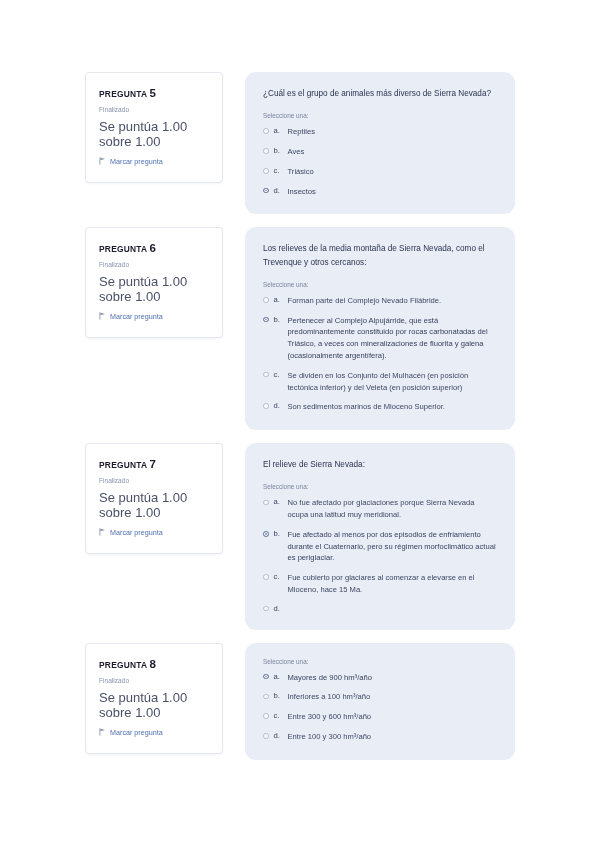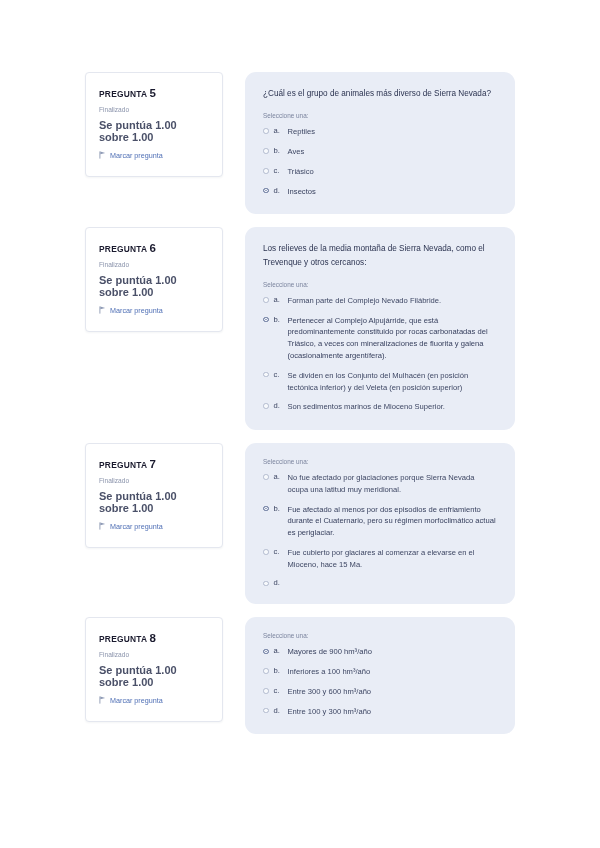--- a/index.html
+++ b/index.html
@@ -51,24 +51,23 @@
     font-size: 11.5px;
     font-weight: 700;
     margin-left: 2px;
   }
   .q-state {
     font-size: 6.6px;
     color: #8a93ab;
     margin: 0 0 6px 0;
   }
   .q-grade {
-    font-size: 11px;
+    font-size: 13px;
     color: #4a5068;
     margin: 0 0 8px 0;
-    font-weight: bold;
   }
   .flag-row {
     display: flex;
     align-items: flex-start;
     gap: 4px;
     cursor: pointer;
   }
   .flag-icon {
     width: 7px;
     height: 8px;
@@ -235,20 +234,21 @@
             <span class="flag-icon">
               <svg viewBox="0 0 7 8" width="7" height="8" aria-hidden="true">
                 <path d="M0.9 0.4 L0.9 7.6" stroke="#7d8aa8" stroke-width="0.8" fill="none"></path>
                 <path d="M1.3 0.6 L6.2 1.9 L1.3 3.3 Z" fill="#8d99b5"></path>
               </svg>
             </span>
             <span class="flag-label">Marcar pregunta</span>
           </div>
         </div>
         <div class="question-panel">
+          <p class="q-text">El relieve de Sierra Nevada:</p>
           <div class="select-label">Seleccione una:</div>
           <div class="options">
             <label class="option">
               <span class="radio"></span>
               <span class="opt-letter">a.</span>
               <span class="opt-text">No fue afectado por glaciaciones porque Sierra Nevada ocupa una latitud muy meridional.</span>
             </label>
             <label class="option selected">
               <span class="radio"></span>
               <span class="opt-letter">b.</span>

